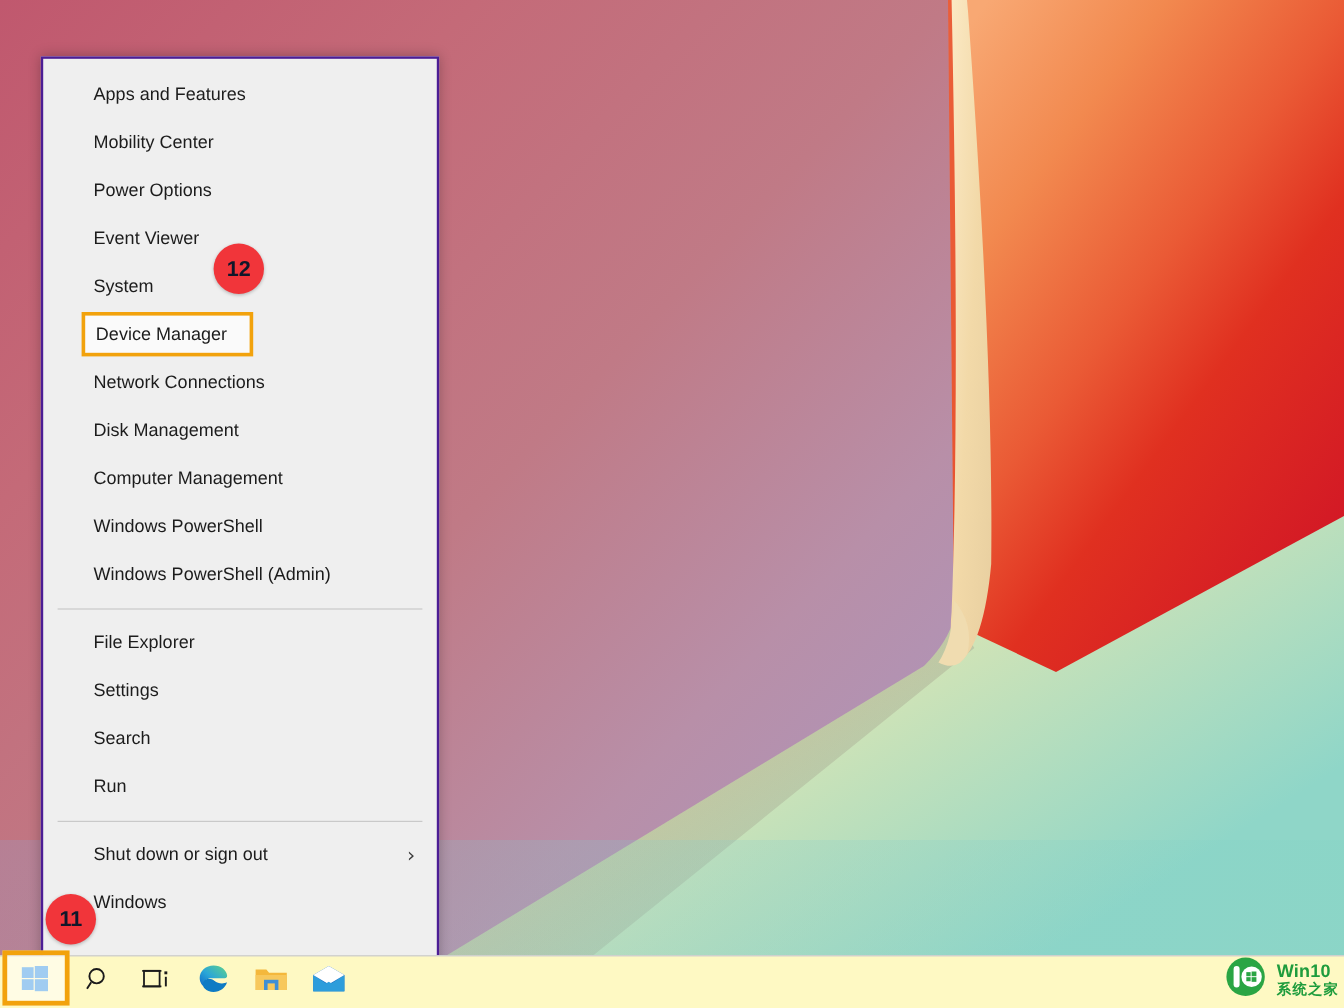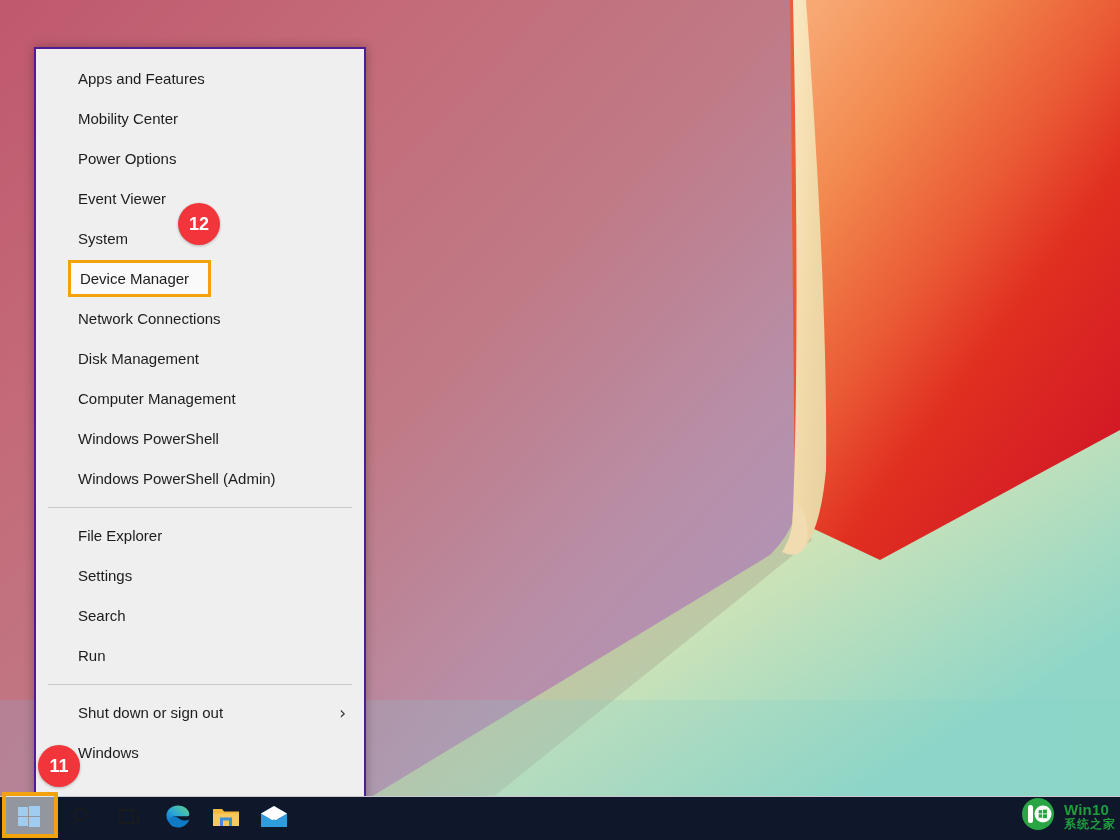--- a/index.html
+++ b/index.html
@@ -10,21 +10,21 @@
   }
   body { position:relative; background:#c97a8e; }
 
   
   #wallpaper { position:absolute; inset:0; z-index:0; }
   #wallpaper svg { display:block; width:1120px; height:840px; }
 
   
   #taskbar {
     position:absolute; left:0; bottom:0; width:1120px; height:44px;
-    background:#0f172a;
+    background:#fef9c3;
     border-top:1px solid #c8c9d0;
     z-index:30;
     display:flex; align-items:center;
   }
   .tb-item {
     width:48px; height:44px;
     display:flex; align-items:center; justify-content:center;
     position:relative;
   }
   #start-button { width:58px; }
@@ -76,21 +76,21 @@
     background:#fafafa;
     outline:3px solid #f2a20c;
     outline-offset:-1px;
     width:139px; height:33px; line-height:33px;
     margin:3px 0 4px 34px; padding-left:8px;justify-content:center;
   }
 
   
   .badge {
     position:absolute; border-radius:50%;
-    background:#f1353a; color:#ffffff;
+    background:#f1353a; color:#0f172a;
     display:flex; align-items:center; justify-content:center;
     font-size:18px; font-weight:bold;
     box-shadow:0 1px 3px rgba(0,0,0,0.25);
     z-index:40;
   }
   #badge-12 { left:178px; top:203px; width:42px; height:42px; }
   #badge-11 { left:38px; top:745px; width:42px; height:42px; }
 </style>
 </head>
 <body>

